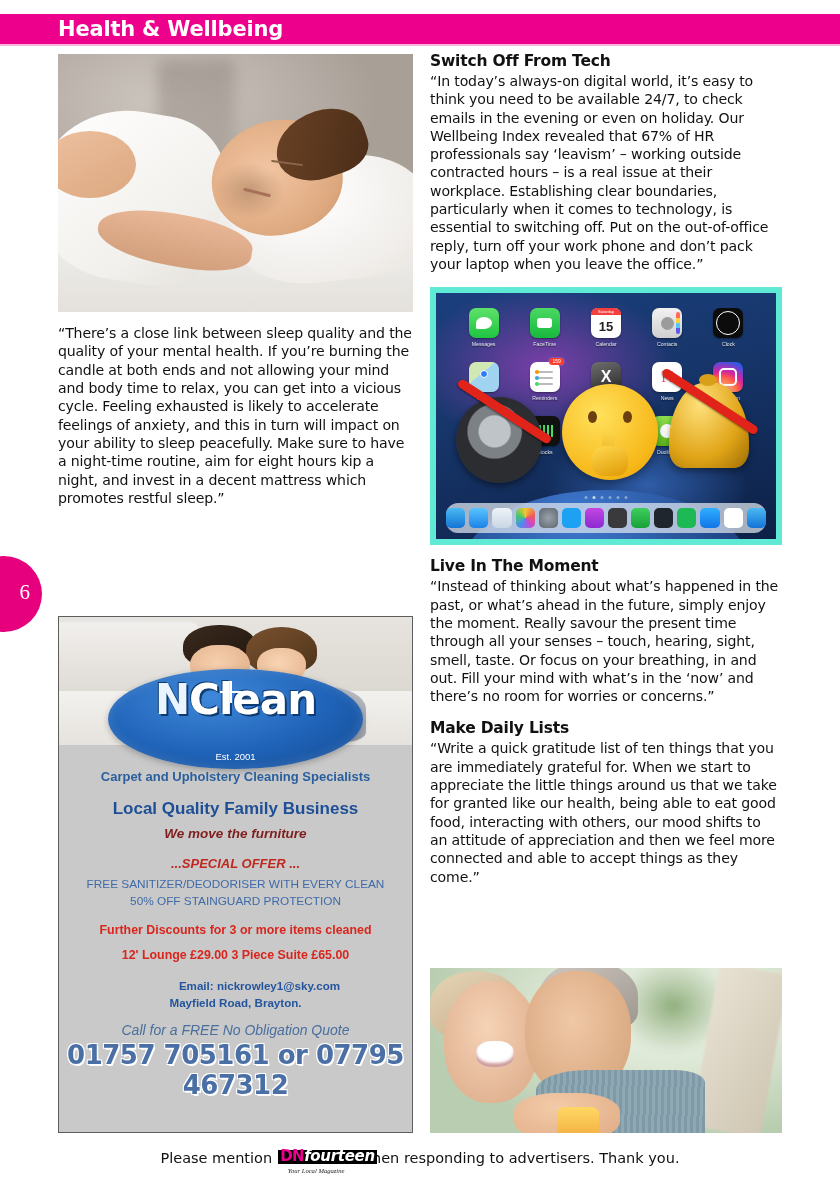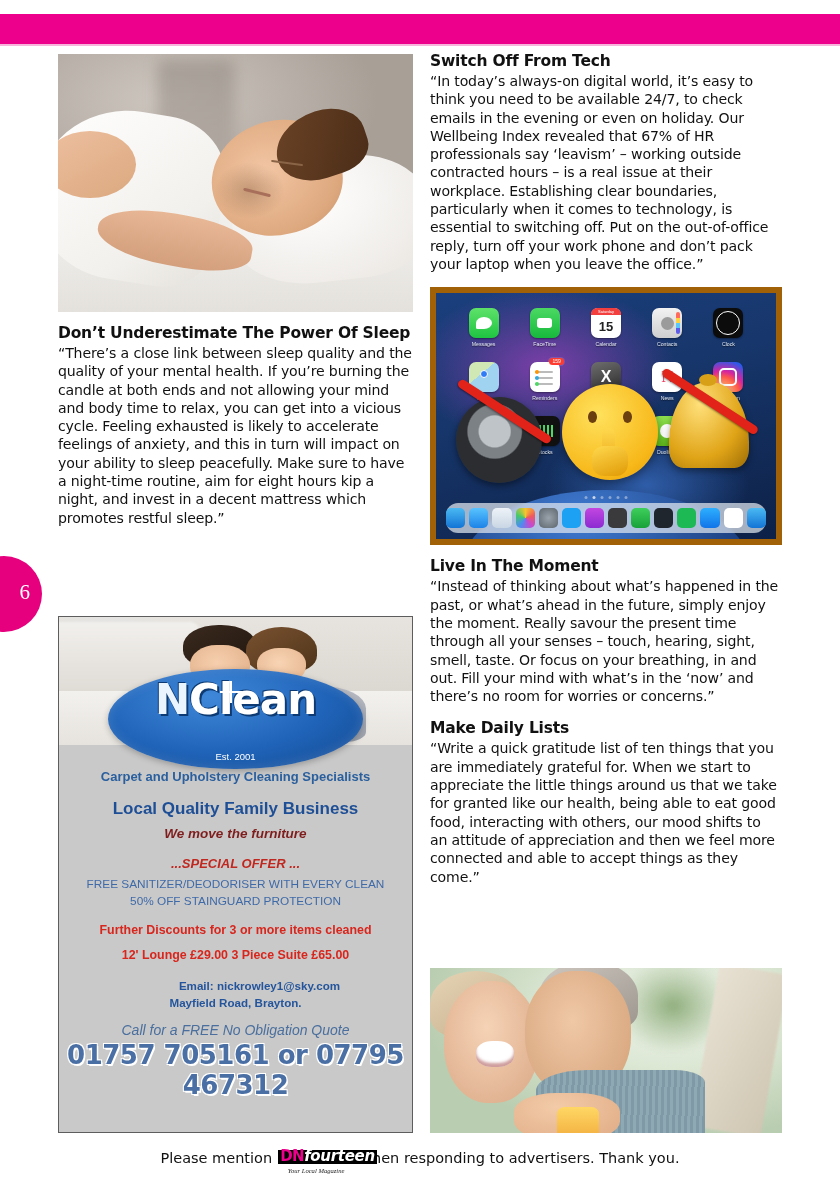--- a/index.html
+++ b/index.html
@@ -119,21 +119,21 @@
     position:absolute; left:52%; top:53%; width:8%; height:3px;
     background:#a8705a; border-radius:3px; transform: rotate(14deg);
   }
   .ph-sleep .beard {
     position:absolute; left:44%; top:42%; width:20%; height:22%;
     background: radial-gradient(ellipse at 50% 50%, rgba(120,85,55,.35), rgba(120,85,55,0) 70%);
     border-radius:50%;
   }
 
   
-  .ph-tech { width:352px; height:258px; margin-bottom:12px; background:#a16207; }
+  .ph-tech { width:352px; height:258px; margin-bottom:12px; background:#5eead4; }
   .ph-tech .screen {
     position:absolute; inset:6px;
     background:
       radial-gradient(ellipse 70% 60% at 32% 30%, #7b3fa8 0%, rgba(123,63,168,0) 55%),
       radial-gradient(ellipse 50% 40% at 62% 78%, #2f5da8 0%, rgba(47,93,168,0) 60%),
       linear-gradient(165deg,#1a3f7d 0%, #17366b 40%, #0d2147 100%);
     overflow:hidden;
   }
   .ph-tech .planet {
     position:absolute; left:8%; bottom:-42%; width:84%; height:62%;
@@ -375,20 +375,21 @@
   }
   .logo-slot{ position:relative; width:76px; height:19px; }
 </style>
 </head>
 <body>
 
 <div class="page">
 
   <div class="header-band"></div>
   <div class="header-rule"></div>
+  <div class="header-title">Health &amp; Wellbeing</div>
 
   <div class="page-bubble">
     <span>6</span>
   </div>
 
   <div class="col-left">
 
     <div class="photo ph-sleep">
       <div class="wall"></div>
         <div class="bed"></div>
@@ -397,21 +398,20 @@
         <div class="shoulder"></div>
         <div class="arm"></div>
       <div class="head"></div>
         <div class="beard"></div>
         <div class="hair"></div>
       <div class="eyeline"></div>
         <div class="mouth"></div>
     </div>
 
     <div class="block">
-      <h2 class="head">Don’t Underestimate The Power Of Sleep</h2>
       <p class="body">“There’s a close link between sleep quality and the quality of your mental health. If you’re burning the candle at both ends and not allowing your mind and body time to relax, you can get into a vicious cycle. Feeling exhausted is likely to accelerate feelings of anxiety, and this in turn will impact on your ability to sleep peacefully. Make sure to have a night-time routine, aim for eight hours kip a night, and invest in a decent mattress which promotes restful sleep.”</p>
     </div>
   </div>
 
   <div class="ad">
     <div class="kids">
       <div class="sofa"></div>
         <div class="rug"></div>
       <div class="boyHair"></div>
         <div class="girlHair"></div>

